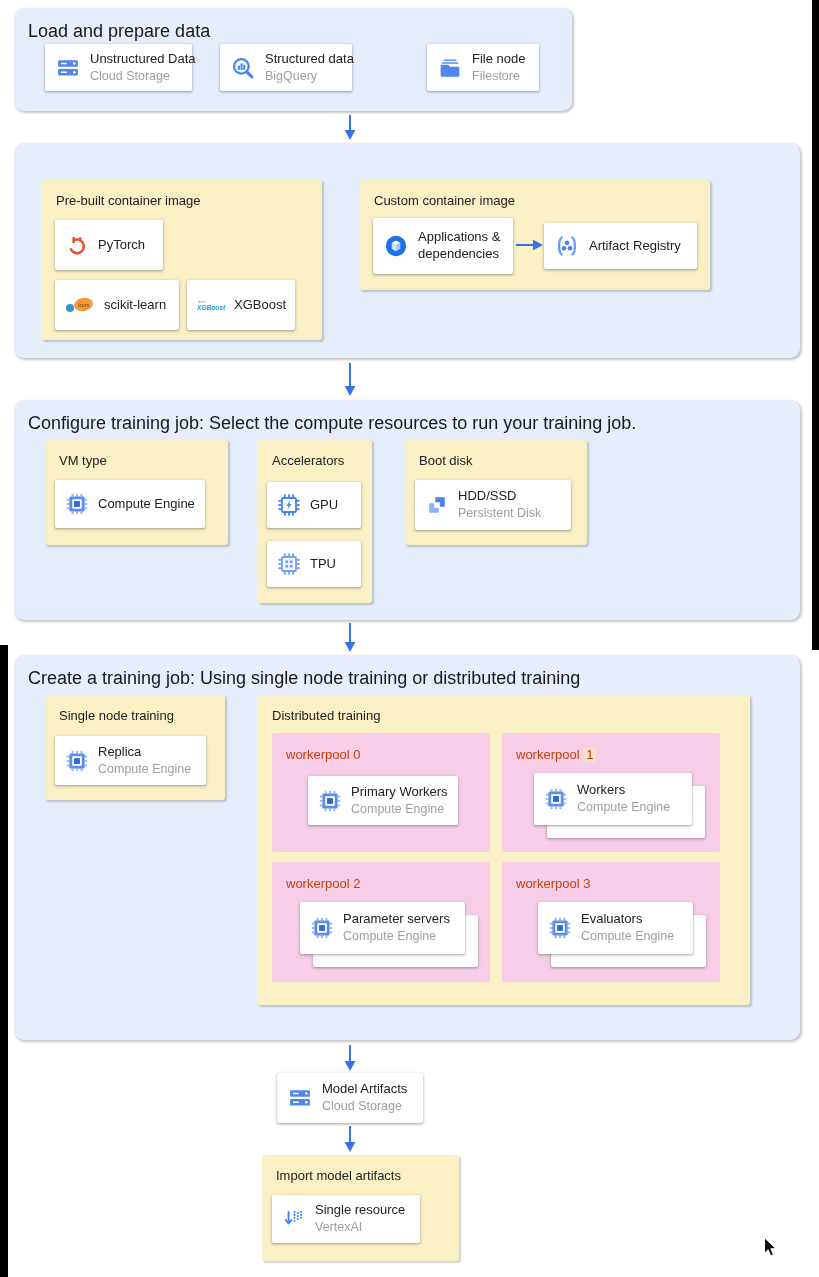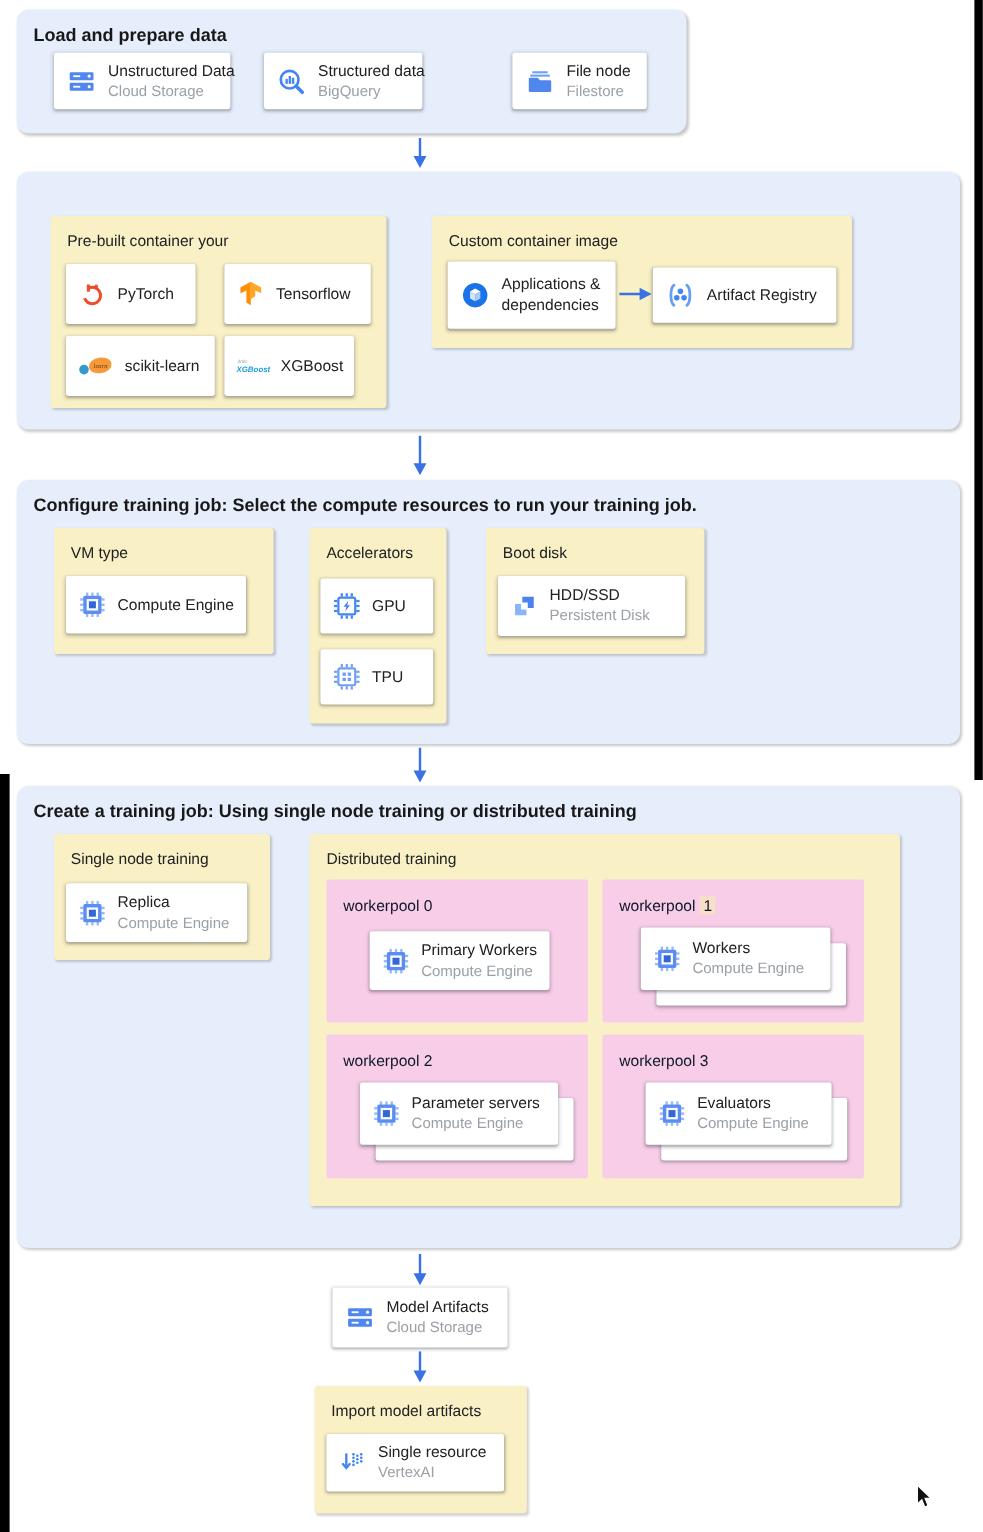--- a/index.html
+++ b/index.html
@@ -1,27 +1,27 @@
 <!DOCTYPE html>
 <html><head>
 <meta charset="utf-8">
 <style>
   html,body{margin:0;padding:0;background:#fff;}
   body{width:819px;height:1277px;position:relative;overflow:hidden;
        font-family:"Liberation Sans", sans-serif;color:#202124;}
   .canvas{position:absolute;inset:0;}
   .section{position:absolute;background:#e6eefb;border-radius:10px;
            box-shadow:1.5px 1.5px 2.5px rgba(0,0,0,.22);}
-  .section-title{position:absolute;left:14px;top:13px;font-size:15px;
-                 font-weight:bold;color:#181818;white-space:nowrap;}
+  .section-title{position:absolute;left:14px;top:13px;font-size:18px;
+                 font-weight:normal;color:#181818;white-space:nowrap;}
   .panel{position:absolute;background:#faf0c5;border-radius:3px;
          box-shadow:1.5px 1.5px 2px rgba(0,0,0,.18);}
   .panel-label{position:absolute;left:14px;top:13px;font-size:13px;color:#202124;white-space:nowrap;}
   .pool{position:absolute;background:#f7cde8;border-radius:2px;}
-  .pool-label{position:absolute;left:14px;top:14px;font-size:13px;color:#0f172a;white-space:nowrap;}
+  .pool-label{position:absolute;left:14px;top:14px;font-size:13px;color:#c2410c;white-space:nowrap;}
   .num-hl{background:#f8e0c8;padding:0 3px;}
   .card{position:absolute;background:#fff;border-radius:2px;
         box-shadow:0 1px 2px rgba(60,64,67,.30),0 1px 3px 1px rgba(60,64,67,.15);
         display:flex;align-items:center;gap:8px;padding:0 9px;box-sizing:border-box;white-space:nowrap;}
   .card .tt{display:flex;flex-direction:column;justify-content:center;}
   .card-title{font-size:13px;color:#202124;line-height:1.3;}
   .card-sub{font-size:12.5px;color:#9aa0a6;line-height:1.3;}
   .card.wrap{white-space:normal;}
   .stack-back{position:absolute;background:#fff;border-radius:2px;
         box-shadow:0 1px 2px rgba(60,64,67,.30),0 1px 3px 1px rgba(60,64,67,.15);}
@@ -88,46 +88,35 @@
   <div class="arrow" style="left:342px;top:115px">
     <svg width="16" height="26" viewBox="0 0 16 26">
         <path d="M8 0 V16" stroke="#3a72e4" stroke-width="2"></path>
         <path d="M2.6 15 H13.4 L8 25 Z" fill="#3a72e4"></path>
       </svg>
   </div>
 
   <div class="section" style="left:14px;top:143px;width:786px;height:215px">
 
     <div class="panel" style="left:28px;top:37px;width:280px;height:160px">
-      <div class="panel-label">Pre-built container your</div>
+      <div class="panel-label">Pre-built container image</div>
 
       <div class="card" style="left:13px;top:40px;width:108px;height:50px">
         <span class="icon">
           <svg width="26" height="26" viewBox="0 0 24 24">
               <circle cx="12" cy="13.2" r="6.3" fill="none" stroke="#ee4c2c" stroke-width="2.3" stroke-dasharray="31 9" transform="rotate(-122 12 13.2)"></circle>
               <path d="M8.9 10.2 L8.9 4.6" stroke="#ee4c2c" stroke-width="2.3"></path>
               <circle cx="14.9" cy="6.1" r="1.35" fill="#ee4c2c"></circle>
             </svg>
         </span>
         <div class="tt">
             <div class="card-title">PyTorch</div>
           </div>
       </div>
 
-      <div class="card" style="left:145px;top:40px;width:122px;height:50px">
-        <span class="icon">
-          <svg width="26" height="26" viewBox="0 0 24 24">
-              <path d="M12 2.6 L4 7 v4.4 l4.6-2.1 v9.3 l3.4 2 Z" fill="#ff8f00"></path>
-              <path d="M12 2.6 L20 7 v4.4 l-4.6-2.1 v4.5 L12 15.9 Z" fill="#ffa726"></path>
-            </svg>
-        </span>
-        <div class="tt">
-            <div class="card-title">Tensorflow</div>
-          </div>
-      </div>
 
       <div class="card" style="left:13px;top:100px;width:124px;height:50px">
         <span class="icon">
           <svg width="32" height="24" viewBox="0 0 32 24">
               <circle cx="6" cy="15" r="4" fill="#3499cd"></circle>
               <ellipse cx="19.5" cy="11.5" rx="9.5" ry="6.5" fill="#f89939" transform="rotate(-10 19.5 11.5)"></ellipse>
               <text x="14" y="14" font-size="5.5" font-style="italic" fill="#5c3a11" font-family="Liberation Serif, serif">learn</text>
             </svg>
         </span>
         <div class="tt">
@@ -502,21 +491,21 @@
       </div>
   </div>
 
   <div class="arrow" style="left:342px;top:1126px">
     <svg width="16" height="27" viewBox="0 0 16 27">
         <path d="M8 0 V17" stroke="#3a72e4" stroke-width="2"></path>
         <path d="M2.6 16 H13.4 L8 26 Z" fill="#3a72e4"></path>
       </svg>
   </div>
 
-  <div class="panel" style="left:262px;top:1155px;width:177px;height:106px">
+  <div class="panel" style="left:262px;top:1155px;width:197px;height:106px">
     <div class="panel-label">Import model artifacts</div>
     <div class="card" style="left:10px;top:40px;width:148px;height:48px">
       <span class="icon">
         <svg width="26" height="26" viewBox="0 0 24 24">
             <g stroke="#4285f4" stroke-width="1.8" fill="none" stroke-linecap="round">
               <path d="M7 5.5 V15.5"></path>
               <path d="M4.4 13 L7 16 L9.6 13"></path>
             </g>
             <g fill="#4285f4">
               <circle cx="12.5" cy="5.5" r="1"></circle>

